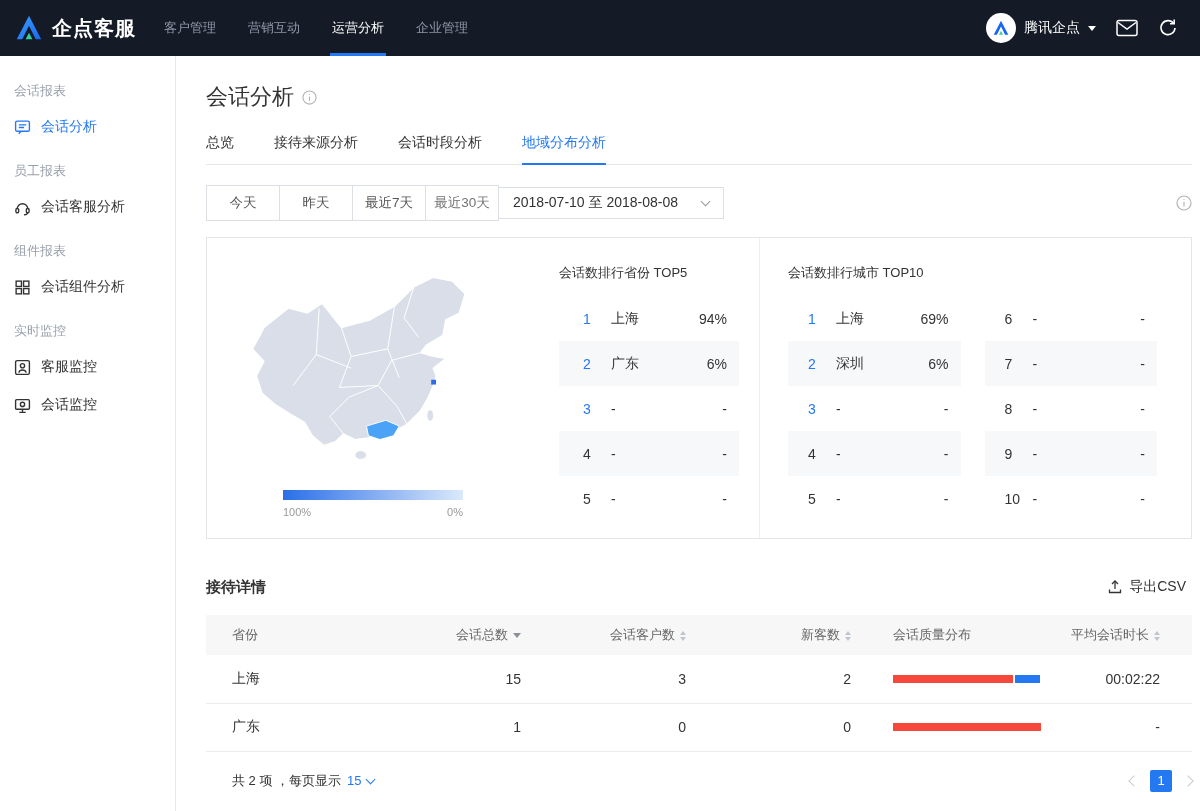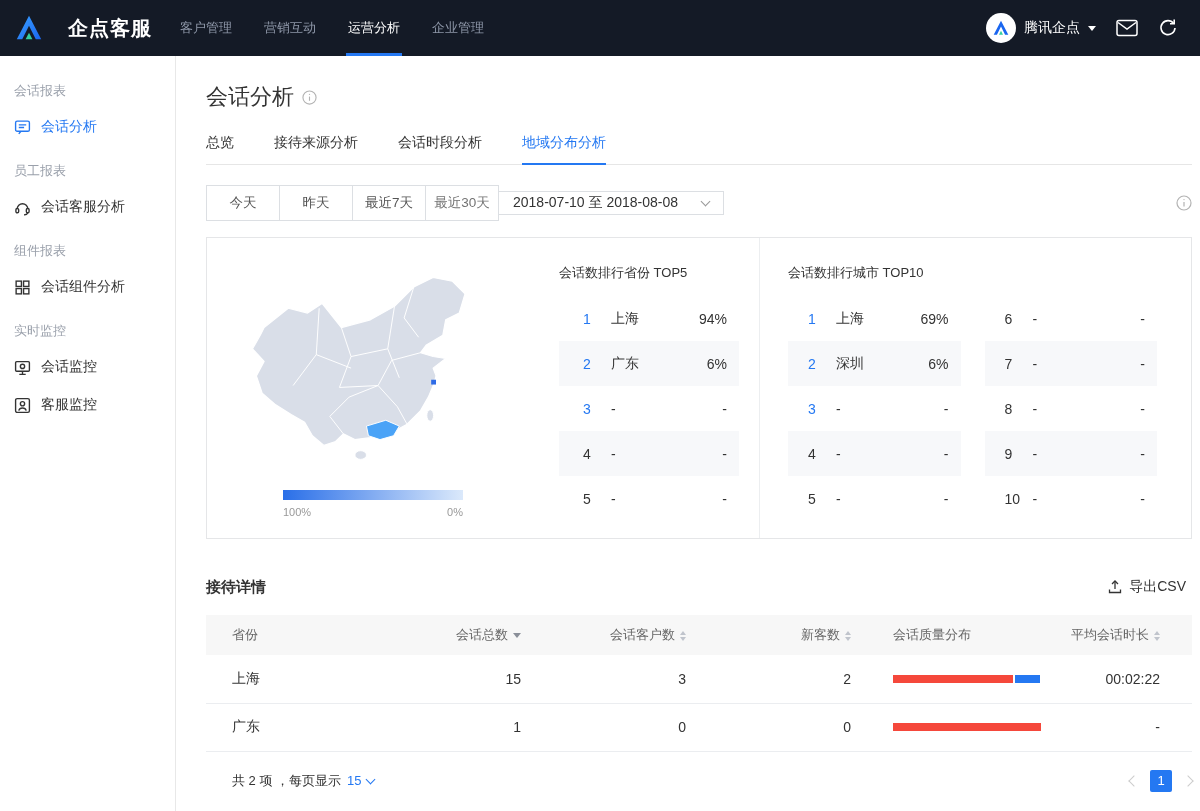--- a/index.html
+++ b/index.html
@@ -3,21 +3,21 @@
 <meta charset="utf-8">
 <style>
   * { box-sizing: border-box; }
   html,body { margin:0; padding:0; }
   body {
     width:1200px; height:811px; background:#fff; overflow:hidden;
     font-family:"Liberation Sans","DejaVu Sans",sans-serif; color:#333;
   }
   
   .topbar { height:56px; background:#141a26; display:flex; align-items:center; padding:0 22px 0 14px; }
-  .brand { display:flex; align-items:center; gap:24px; margin-right:12px; cursor:pointer; }
+  .brand { display:flex; align-items:center; gap:8px; margin-right:12px; cursor:pointer; }
   .brand-text { color:#fff; font-size:20px; font-weight:bold; letter-spacing:1px; }
   .topnav { display:flex; height:56px; }
   .topnav-item { display:flex; align-items:center; height:100%; padding:0 16px; color:#8e97a8; font-size:13px; cursor:pointer; position:relative; text-decoration:none; }
   .topnav-item.active { color:#fff; }
   .topnav-item.active::after { content:""; position:absolute; left:14px; right:14px; bottom:0; height:3px; background:#2478f2; }
   .topbar-right { margin-left:auto; display:flex; align-items:center; gap:20px; }
   .account { display:flex; align-items:center; gap:8px; color:#fff; font-size:14px; cursor:pointer; }
   .avatar { width:30px; height:30px; border-radius:50%; background:#fff; display:flex; align-items:center; justify-content:center; }
   .caret-down-w { width:0; height:0; border-left:4px solid transparent; border-right:4px solid transparent; border-top:5px solid #fff; }
   .icon-btn { background:none; border:none; padding:0; cursor:pointer; display:flex; align-items:center; }
@@ -33,21 +33,21 @@
   .page-title { font-size:22px; color:#333; }
   .tabs { display:flex; gap:40px; margin-top:22px; border-bottom:1px solid #e6e6e6; }
   .tab { padding-bottom:12px; font-size:14px; color:#333; cursor:pointer; position:relative; }
   .tab.active { color:#2478f2; }
   .tab.active::after { content:""; position:absolute; left:0; right:0; bottom:-1px; height:2px; background:#2478f2; }
   
   .filter-row { display:flex; align-items:center; margin-top:20px; }
   .range-btn { height:36px; min-width:74px; padding:0 6px; background:#fff; border:1px solid #dcdfe3; font-size:13.5px; color:#555; cursor:pointer; margin-left:-1px; font-family:inherit; }
   .range-btn:first-child { margin-left:0; }
   .range-btn.active { color:#737373; }
-  .date-picker { height:24px; width:226px; margin-left:-1px; border:1px solid #dcdfe3; display:flex; align-items:center; justify-content:space-between; padding:0 14px; font-size:14px; color:#333; cursor:pointer;text-align:right; }
+  .date-picker { height:32px; width:226px; margin-left:-1px; border:1px solid #dcdfe3; display:flex; align-items:center; justify-content:space-between; padding:0 14px; font-size:14px; color:#333; cursor:pointer;text-align:right; }
   .chev-down { width:7px; height:7px; border-right:1.2px solid #999; border-bottom:1.2px solid #999; transform:rotate(45deg); margin-top:-3px; }
   .chev-down.blue { border-color:#2478f2; }
   .filter-info { margin-left:auto; display:flex; }
   
   .panel { margin-top:16px; border:1px solid #e5e6e8; display:flex; height:302px; }
   .map-col { width:352px; flex-shrink:0; padding:22px 0 0 28px; }
   .map-legend { width:180px; margin:2px 0 0 48px; }
   .legend-bar { height:10px; background:linear-gradient(to right,#2a6fe8,#dbe9fb); }
   .legend-labels { display:flex; justify-content:space-between; font-size:11px; color:#999; margin-top:6px; }
   .rank-col { width:200px; flex-shrink:0; padding:26px 20px 0 0; }
@@ -172,33 +172,33 @@
           <rect x="9" y="2" width="5" height="5"></rect>
         <rect x="2" y="9" width="5" height="5"></rect>
           <rect x="9" y="9" width="5" height="5"></rect>
       </svg>
       <span>会话组件分析</span>
     </div>
 
     <div class="side-group-title">实时监控</div>
     <div class="side-item">
       <svg width="17" height="17" viewBox="0 0 16 16" fill="none" stroke="currentColor" stroke-width="1.3">
+        <rect x="1.5" y="1.5" width="13" height="13" rx="1.5"></rect>
+        <circle cx="8" cy="6.3" r="2"></circle>
+        <path d="M4.5 12.8 a3.6 3.2 0 0 1 7 0"></path>
+      </svg>
+      <span>客服监控</span>
+    </div>
+    <div class="side-item">
+      <svg width="17" height="17" viewBox="0 0 16 16" fill="none" stroke="currentColor" stroke-width="1.3">
         <rect x="1.5" y="2.5" width="13" height="9" rx="1"></rect>
         <circle cx="8" cy="7" r="2"></circle>
         <path d="M8 11.5 v2.5 M5 14.5 h6"></path>
       </svg>
       <span>会话监控</span>
-    </div>
-    <div class="side-item">
-      <svg width="17" height="17" viewBox="0 0 16 16" fill="none" stroke="currentColor" stroke-width="1.3">
-        <rect x="1.5" y="1.5" width="13" height="13" rx="1.5"></rect>
-        <circle cx="8" cy="6.3" r="2"></circle>
-        <path d="M4.5 12.8 a3.6 3.2 0 0 1 7 0"></path>
-      </svg>
-      <span>客服监控</span>
     </div>
   </aside>
 
   <main class="content">
 
     <div class="page-head">
       <h1 class="page-title" style="margin:0;font-weight:normal;">会话分析</h1>
       <svg width="15" height="15" viewBox="0 0 16 16" fill="none" stroke="#b3b3b3" stroke-width="1.2">
         <circle cx="8" cy="8" r="7"></circle>
           <line x1="8" y1="7" x2="8" y2="11.5"></line>

